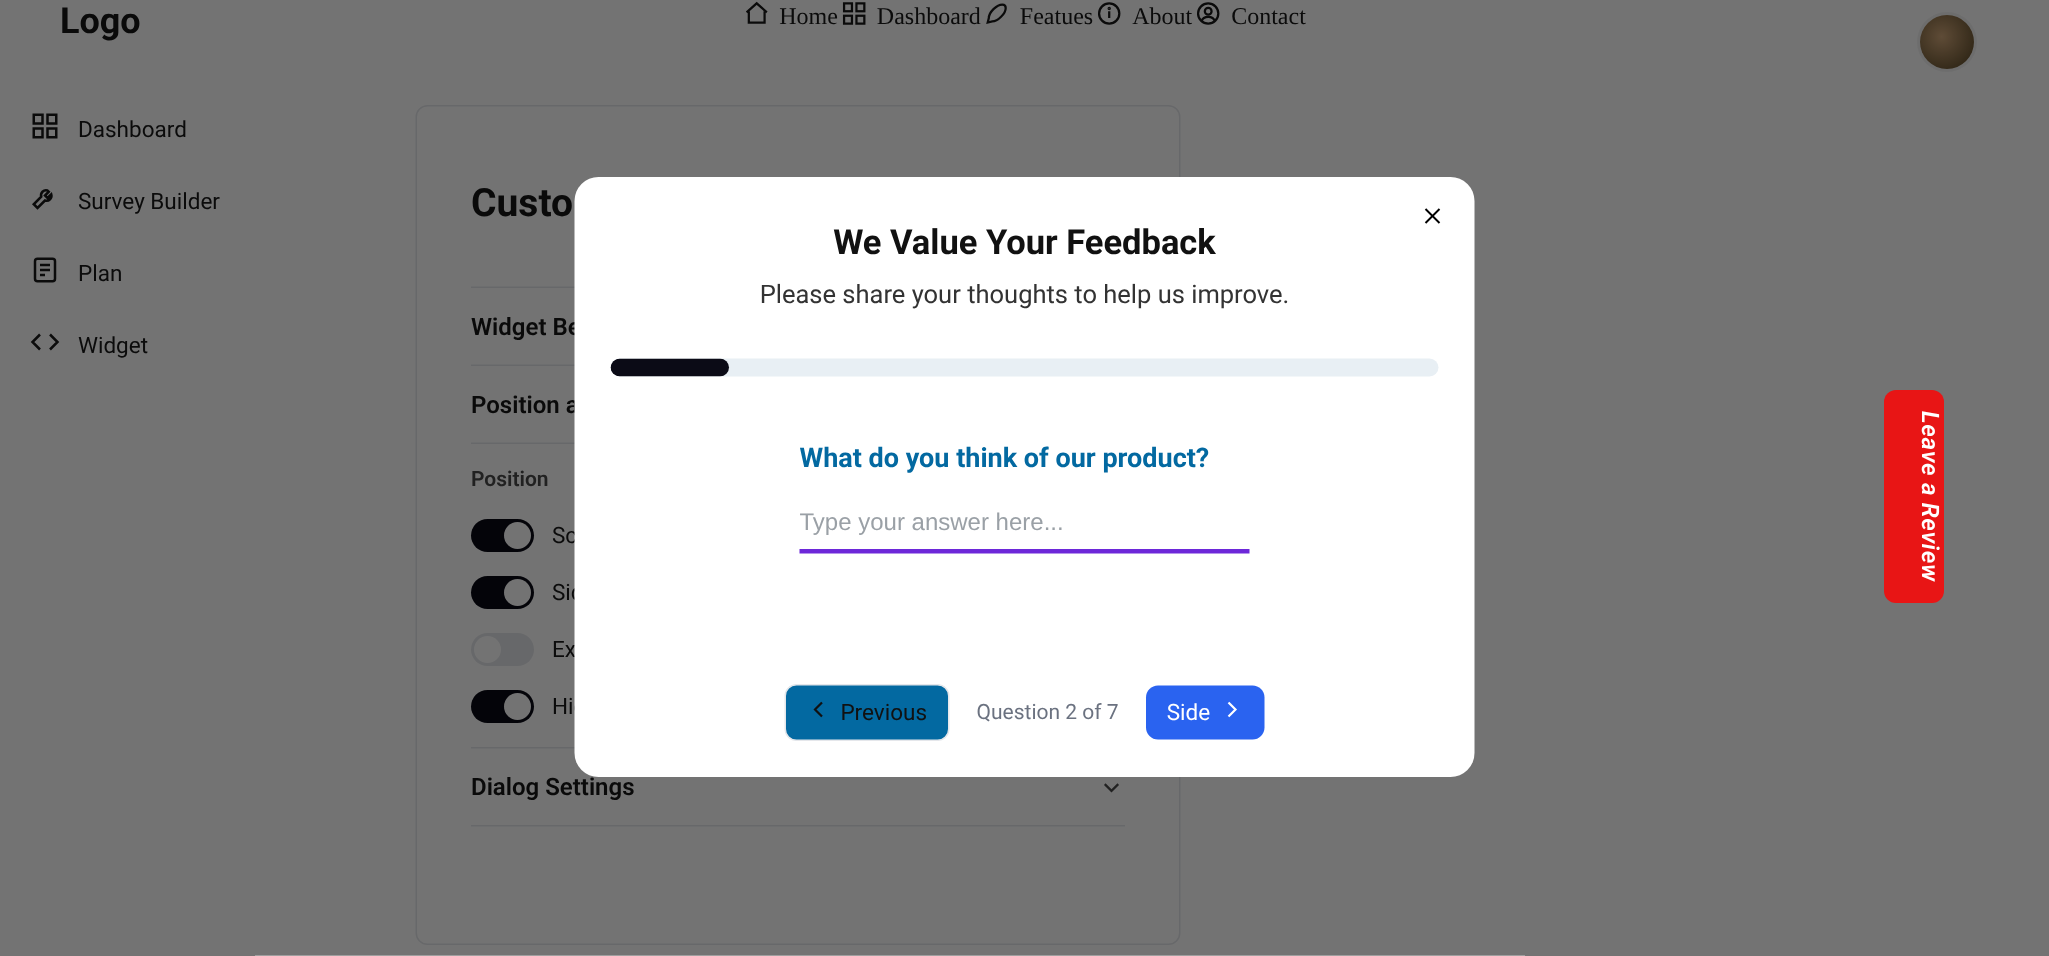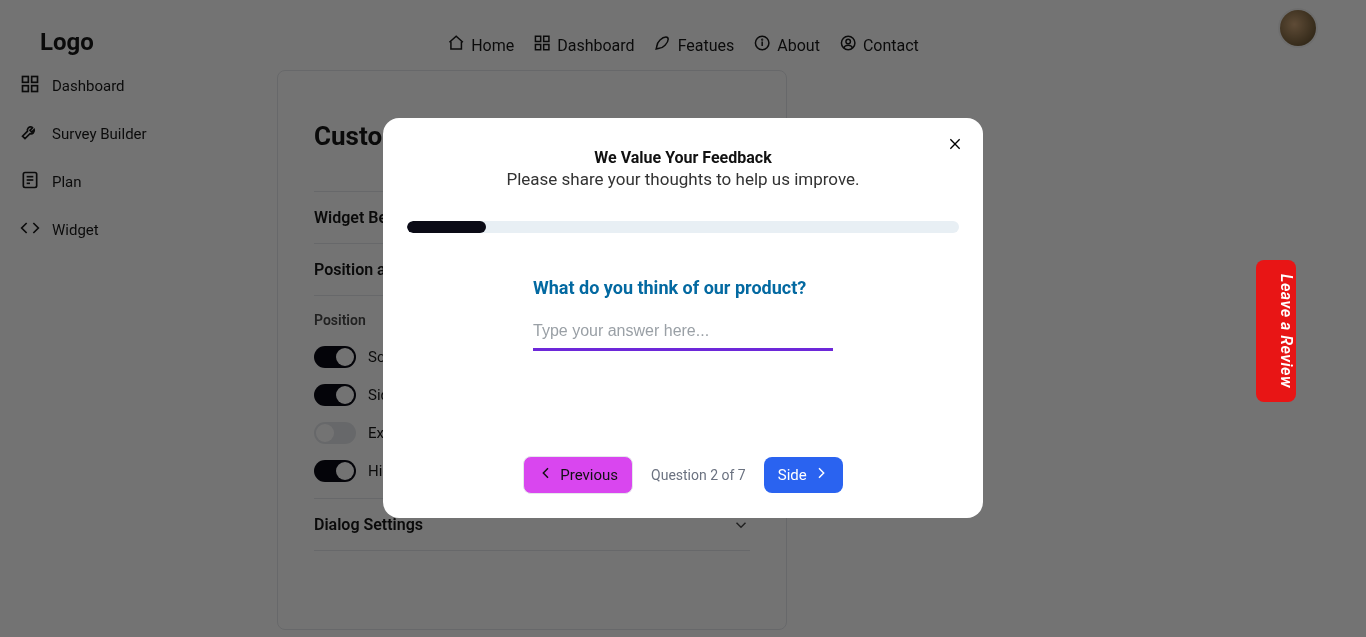--- a/index.html
+++ b/index.html
@@ -1,21 +1,21 @@
 <!DOCTYPE html>
 <html><head>
 <meta charset="utf-8">
 <style>
   * { box-sizing: border-box; margin: 0; padding: 0; }
   html, body { width: 1366px; height: 637px; font-family: -apple-system, BlinkMacSystemFont, "Segoe UI", Roboto, Arial, sans-serif; background: #fff; overflow: hidden; }
 
   
-  .topnav { position: absolute; left: 0; top: 0; width: 1366px; height: 56px; display: flex; align-items: flex-end; padding: 0 40px; background: #fff; }
+  .topnav { position: absolute; left: 0; top: 0; width: 1366px; height: 56px; display: flex; align-items: flex-start; padding: 0 40px; background: #fff; }
   .logo { font-size: 24px; font-weight: 700; color: #171717; }
-  .topnav-center { position: absolute; left: 50%; transform: translateX(-50%); display: flex; gap: 19px; }
+  .topnav-center { position: absolute; left: 50%; transform: translateX(-50%); display: flex; gap: 2px; font-family: Liberation Serif, serif; }
   .nav-link { display: flex; align-items: center; gap: 6px; color: #1a1a1a; font-size: 16px; cursor: pointer; }
   .nav-link svg { width: 18px; height: 18px; stroke: #1a1a1a; fill: none; stroke-width: 2; }
   .avatar { position: absolute; right: 50px; top: 10px; width: 36px; height: 36px; border-radius: 50%; background: radial-gradient(circle at 40% 40%, #d2a87a, #6b5633 80%); box-shadow: 0 0 0 2px rgba(0,0,0,0.05); cursor: pointer; }
 
   
   .sidebar { position: absolute; left: 16px; top: 62px; width: 220px; }
   .sidebar-item { display: flex; align-items: center; gap: 12px; padding: 12px 4px; color: #1a1a1a; font-size: 15px; cursor: pointer; }
   .sidebar-item svg { width: 20px; height: 20px; stroke: #1a1a1a; fill: none; stroke-width: 2; }
 
   
@@ -36,32 +36,32 @@
 
   
   .side-tab { position: absolute; right: 70px; top: 260px; width: 40px; padding: 14px 0; background: #e81515; color: #fff; writing-mode: vertical-rl; border-radius: 8px; font-style: italic; font-weight: 600; text-align: center; cursor: pointer; letter-spacing: 0.5px; }
 
   
   .overlay { position: absolute; inset: 0; background: rgba(0,0,0,0.55); }
   .dialog { position: absolute; left: 383px; top: 118px; width: 600px; height: 400px; background: #fff; border-radius: 16px; overflow: hidden; }
   .dialog-close { position: absolute; right: 16px; top: 16px; width: 24px; height: 24px; cursor: pointer; display: flex; align-items: center; justify-content: center; }
   .dialog-close svg { width: 16px; height: 16px; stroke: #000; stroke-width: 2; }
   .dialog-head { text-align: center; padding: 30px 40px 12px; }
-  .dialog-title { font-size: 16px; font-weight: 700; color: #111; margin-bottom: 2px; }
+  .dialog-title { font-size: 23px; font-weight: 700; color: #111; margin-bottom: 12px; }
   .dialog-sub { font-size: 17px; color: #333; }
   .progress { margin: 20px 24px 0; height: 12px; background: #e8eff4; border-radius: 6px; overflow: hidden; }
   .progress-fill { height: 100%; background: #0b0b16; width: 14.3%; border-radius: 6px; }
   .question { padding: 44px 150px 0; }
   .q-text { font-size: 18px; font-weight: 700; color: #0369a1; margin-bottom: 18px; }
   .q-input { width: 100%; border: none; border-bottom: 3px solid #6d28d9; font-size: 16px; padding: 6px 0 8px; outline: none; color: #333; background: transparent; }
   .q-input::placeholder { color: #9aa0a6; }
   .dialog-foot { position: absolute; left: 0; right: 0; bottom: 24px; display: flex; align-items: center; justify-content: center; }
   .dialog-foot-inner { display: flex; align-items: center; gap: 18px; }
   .btn { display: inline-flex; align-items: center; gap: 6px; padding: 8px 14px; border-radius: 8px; font-size: 15px; cursor: pointer; }
-  .btn-prev { border: 1px solid #e5e7eb; background: #d946ef; color: #111; }
+  .btn-prev { border: 1px solid #e5e7eb; background: #0369a1; color: #111; }
   .btn-next { background: #2a63f0; color: #fff; }
   .pager-label { color: #6b7280; font-size: 14px; }
   .btn svg { width: 16px; height: 16px; stroke: currentColor; fill: none; stroke-width: 2.2; }
 
   
   .side-tab { z-index: 10; }
 </style>
 </head>
 <body>
 

